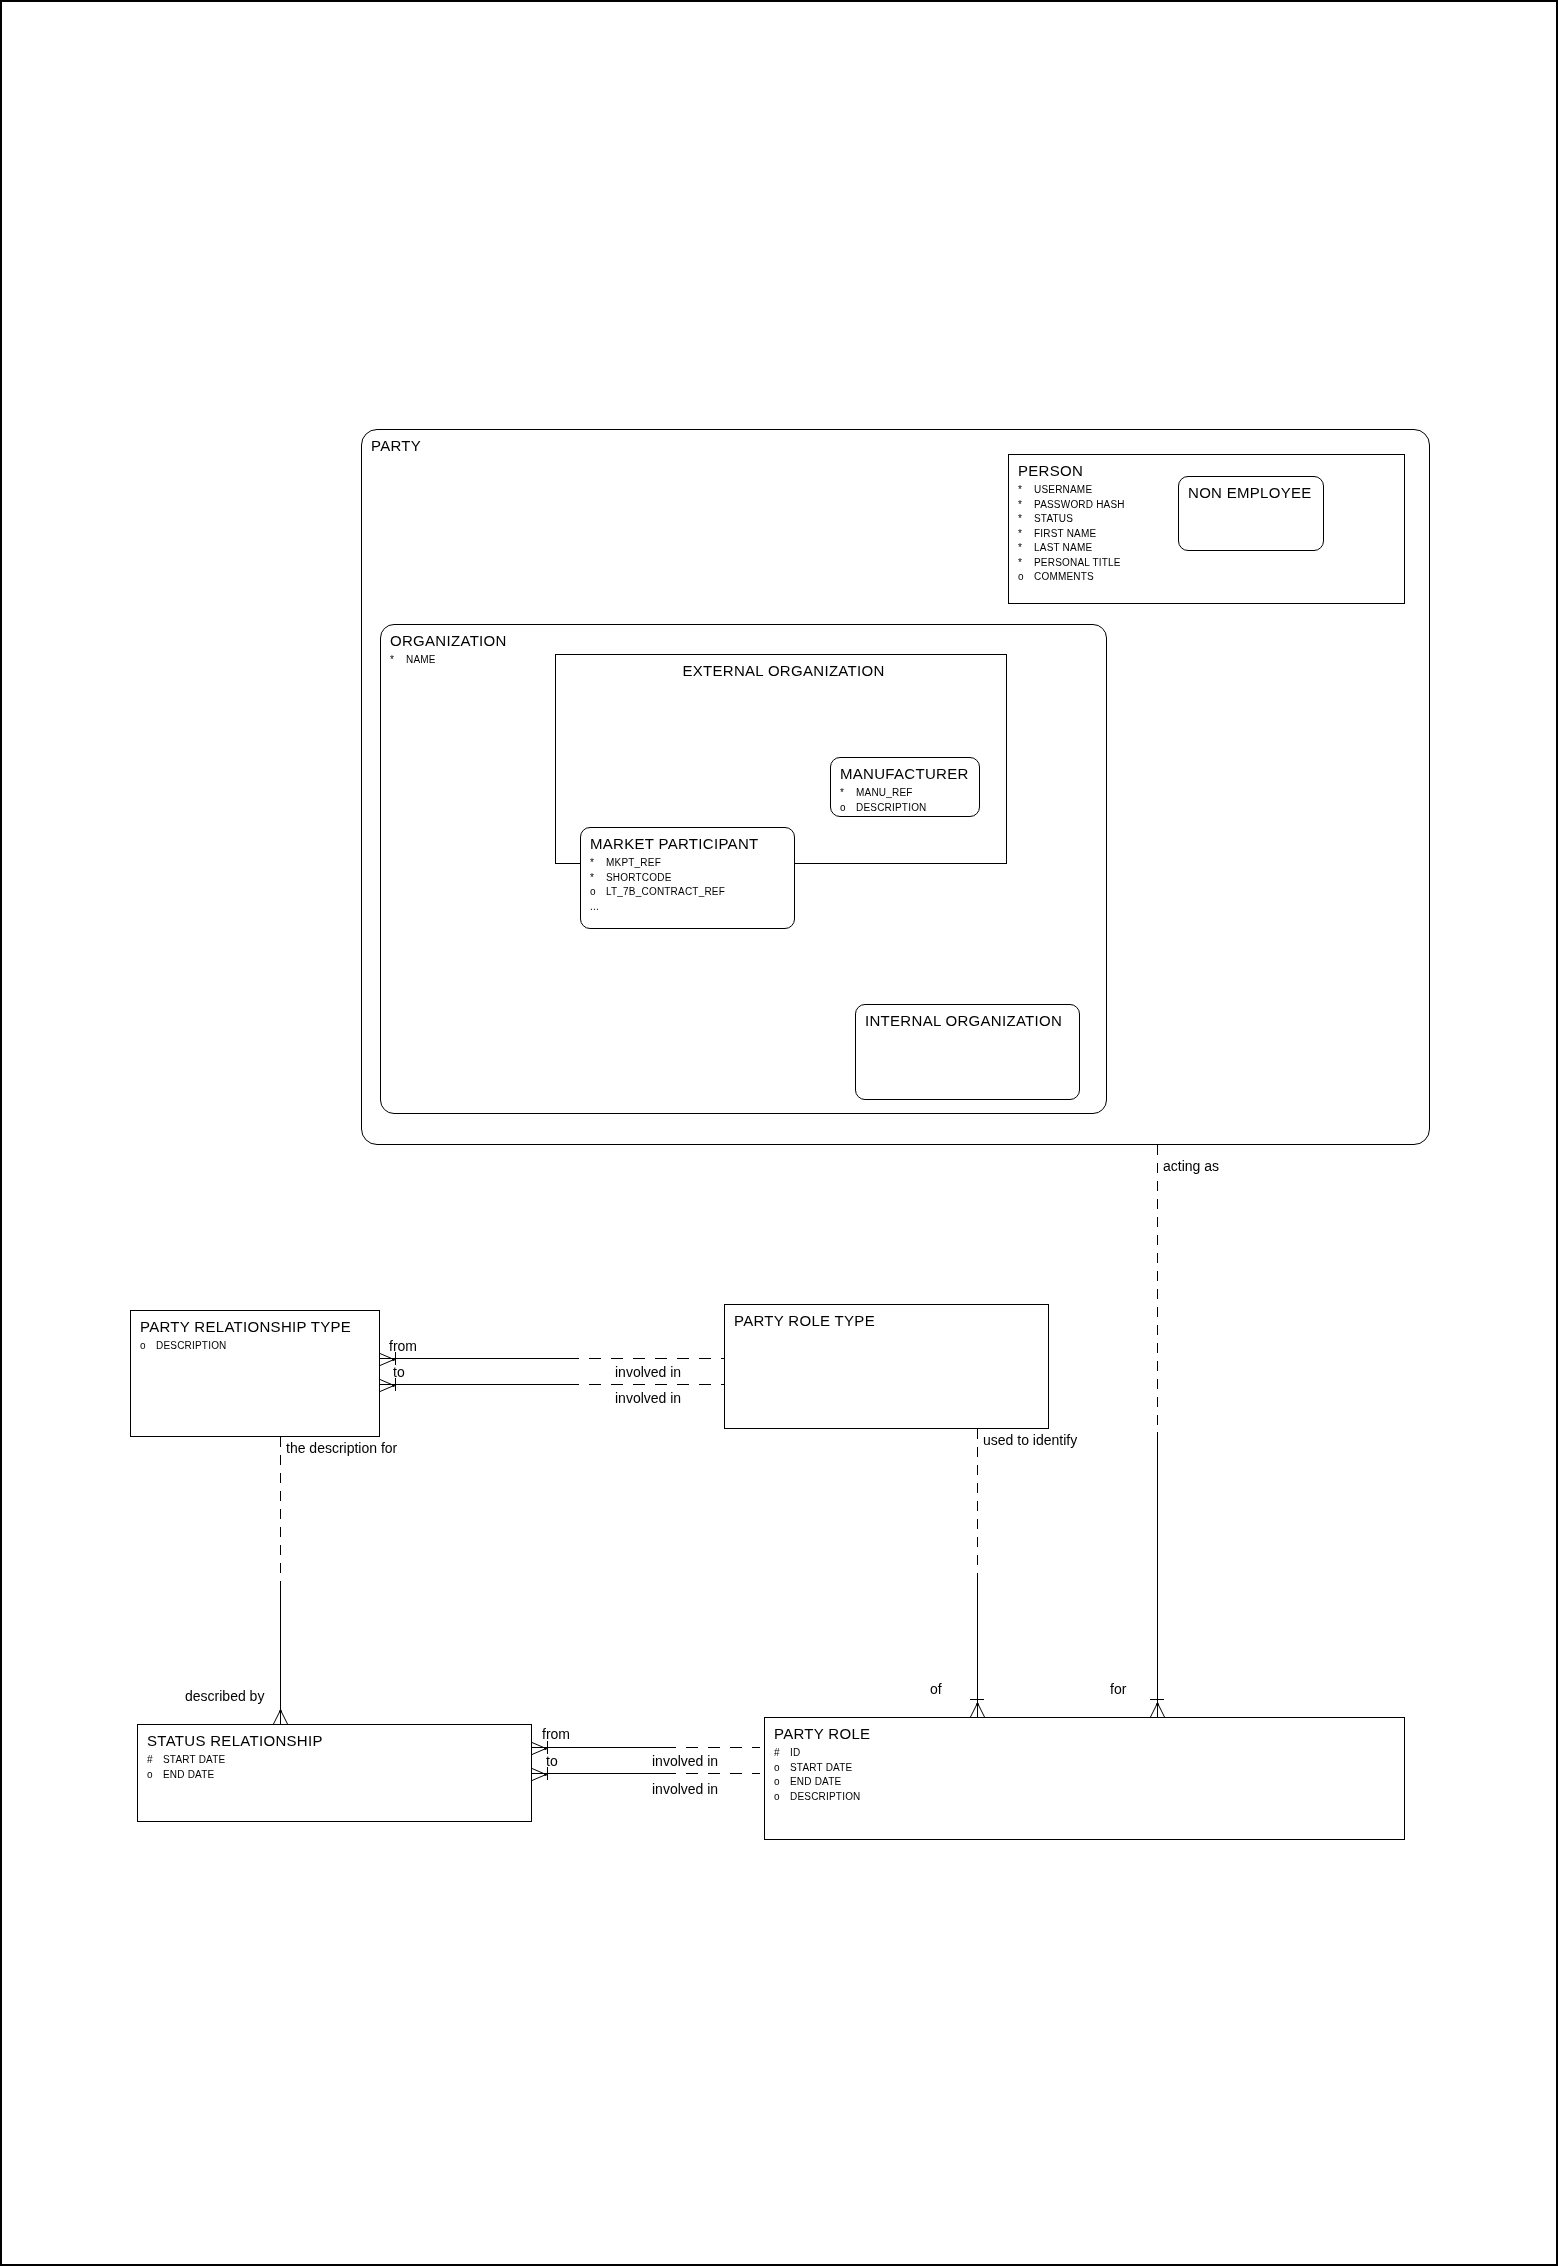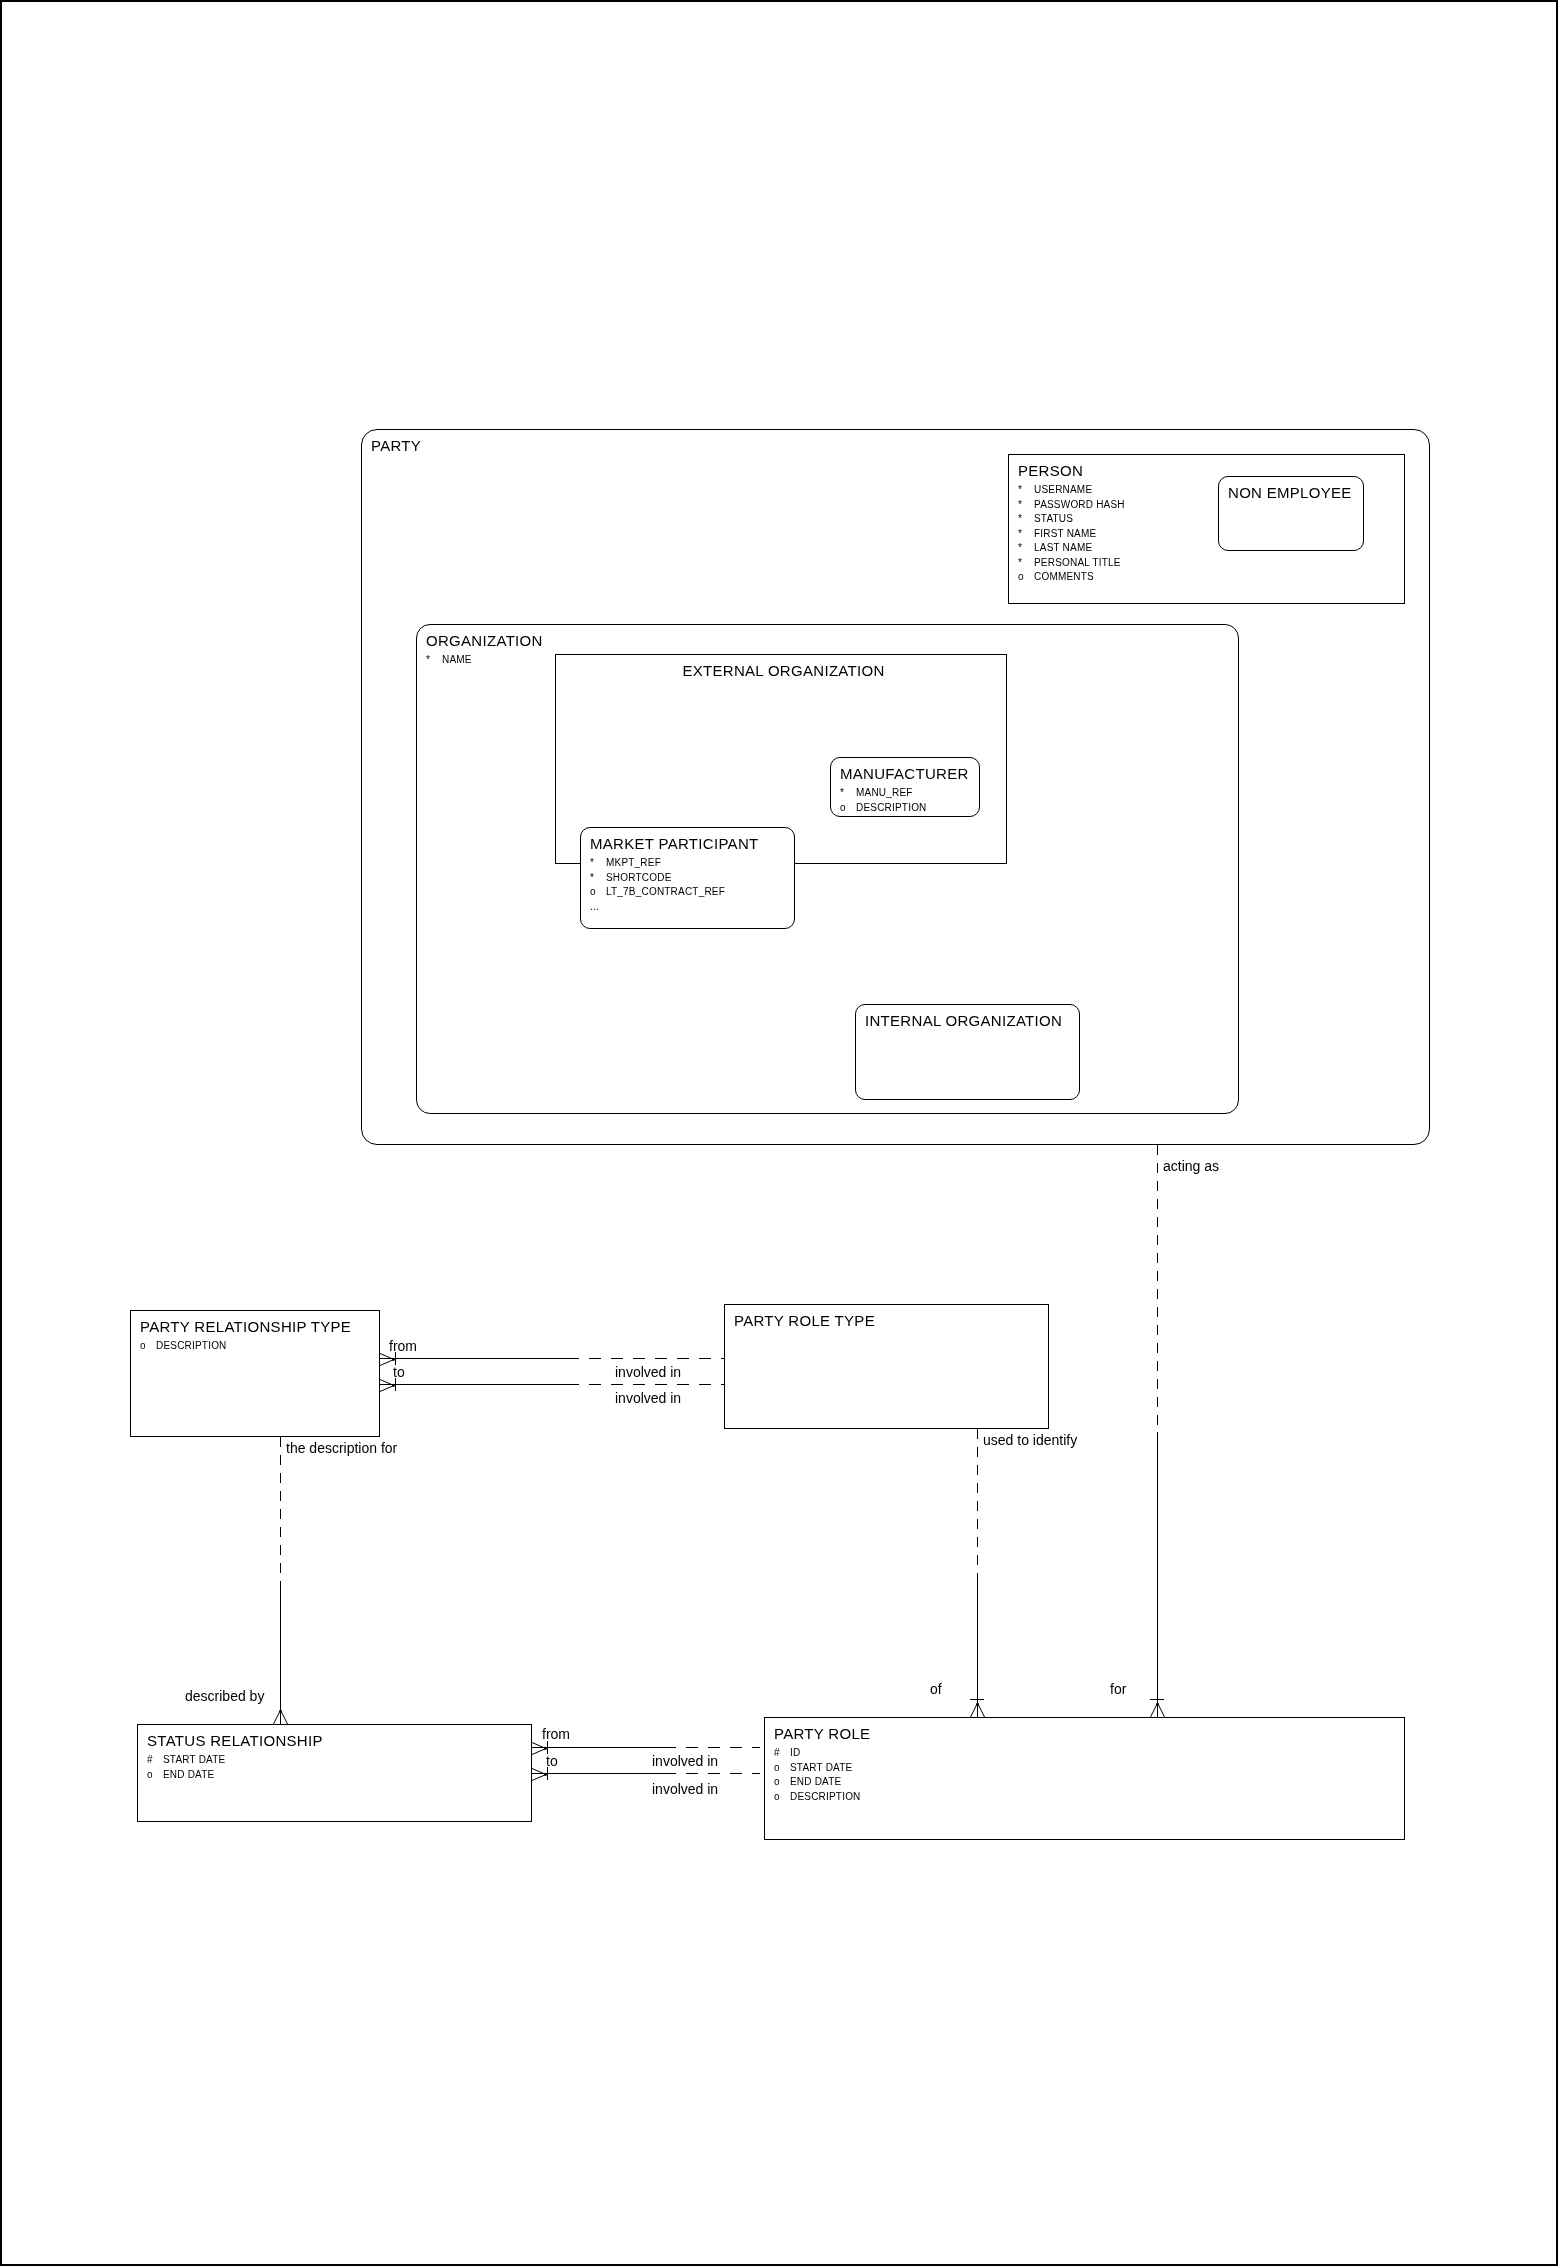--- a/index.html
+++ b/index.html
@@ -48,25 +48,25 @@
         <div class="attr"><span class="pfx">*</span><span class="nm">USERNAME</span></div>
         <div class="attr"><span class="pfx">*</span><span class="nm">PASSWORD HASH</span></div>
         <div class="attr"><span class="pfx">*</span><span class="nm">STATUS</span></div>
         <div class="attr"><span class="pfx">*</span><span class="nm">FIRST NAME</span></div>
         <div class="attr"><span class="pfx">*</span><span class="nm">LAST NAME</span></div>
         <div class="attr"><span class="pfx">*</span><span class="nm">PERSONAL TITLE</span></div>
         <div class="attr"><span class="pfx">o</span><span class="nm">COMMENTS</span></div>
       </div>
   </div>
 
-  <div class="entity" style="left:1176px; top:474px; width:146px; height:75px; border-radius:10px;margin-left:40px;">
+  <div class="entity" style="left:1176px; top:474px; width:146px; height:75px; border-radius:10px;">
     <div class="title">NON EMPLOYEE</div>
   </div>
 
-  <div class="entity" style="left:378px; top:622px; width:823px; height:490px; border-radius:14px;margin-left:36px;">
+  <div class="entity" style="left:378px; top:622px; width:727px; height:490px; border-radius:14px;">
     <div class="title">ORGANIZATION</div>
     <div class="attrs">
         <div class="attr"><span class="pfx">*</span><span class="nm">NAME</span></div>
       </div>
   </div>
 
   <div class="entity" style="left:553px; top:652px; width:452px; height:210px;text-align:center;">
     <div class="title">EXTERNAL ORGANIZATION</div>
   </div>
 

